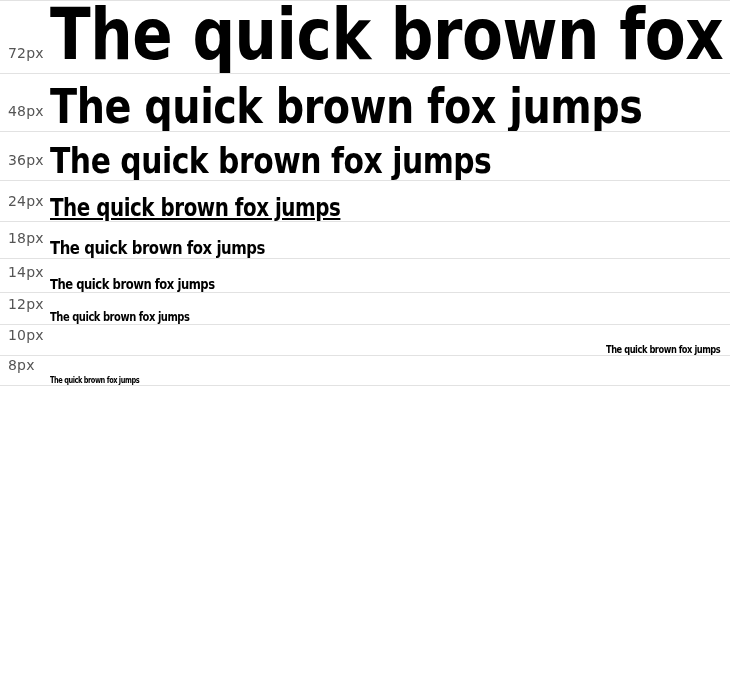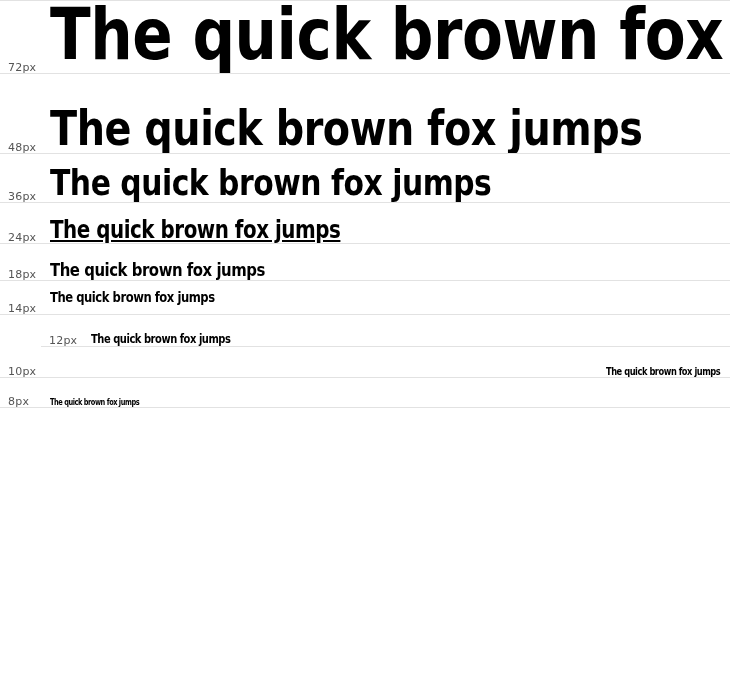--- a/index.html
+++ b/index.html
@@ -25,23 +25,23 @@
     overflow: hidden;
     white-space: nowrap;
     padding-left: 50px;
   }
   .row:first-child {
     border-top: 1px solid #e2e2e2;
   }
   .size-label {
     position: absolute;
     left: 8px;
-    bottom: 0;
+    bottom: 13px;
     font-family: "DejaVu Sans", sans-serif;
-    font-size: 11px;
+    font-size: 14px;
     color: #555555;
     letter-spacing: 0.2px;
     line-height: 1;
   }
   .sample {
     display: block;
     color: #000000;
     font-family: "DejaVu Sans", sans-serif;
     font-weight: bold;
     font-stretch: condensed;
@@ -56,41 +56,41 @@
   }
 </style>
 </head>
 <body>
 
 <div id="specimen">
     <div class="row" style="height: 74px;">
       <span class="size-label">72px</span>
       <span class="sample" style="font-size: 72px;">The quick brown fox jumps</span>
     </div>
-    <div class="row" style="height: 58px; margin-top: 22px;">
+    <div class="row" style="height: 58px;">
       <span class="size-label">48px</span>
       <span class="sample" style="font-size: 48px;">The quick brown fox jumps</span>
     </div>
     <div class="row" style="height: 49px;">
       <span class="size-label">36px</span>
       <span class="sample" style="font-size: 36px;">The quick brown fox jumps</span>
     </div>
     <div class="row" style="height: 41px; text-decoration: underline;">
       <span class="size-label">24px</span>
       <span class="sample" style="font-size: 24px;">The quick brown fox jumps</span>
     </div>
     <div class="row" style="height: 37px;">
       <span class="size-label">18px</span>
       <span class="sample" style="font-size: 18px;">The quick brown fox jumps</span>
     </div>
-    <div class="row" style="height: 34px; align-items: center;">
+    <div class="row" style="height: 34px;">
       <span class="size-label">14px</span>
       <span class="sample" style="font-size: 14px;">The quick brown fox jumps</span>
     </div>
-    <div class="row" style="height: 32px; margin-left: 41px;">
+    <div class="row" style="height: 32px;">
       <span class="size-label">12px</span>
       <span class="sample" style="font-size: 12px;">The quick brown fox jumps</span>
     </div>
     <div class="row" style="height: 31px; justify-content: flex-end;">
       <span class="size-label">10px</span>
       <span class="sample" style="font-size: 10px;">The quick brown fox jumps</span>
     </div>
     <div class="row" style="height: 30px;">
       <span class="size-label">8px</span>
       <span class="sample" style="font-size: 8px;">The quick brown fox jumps</span>

